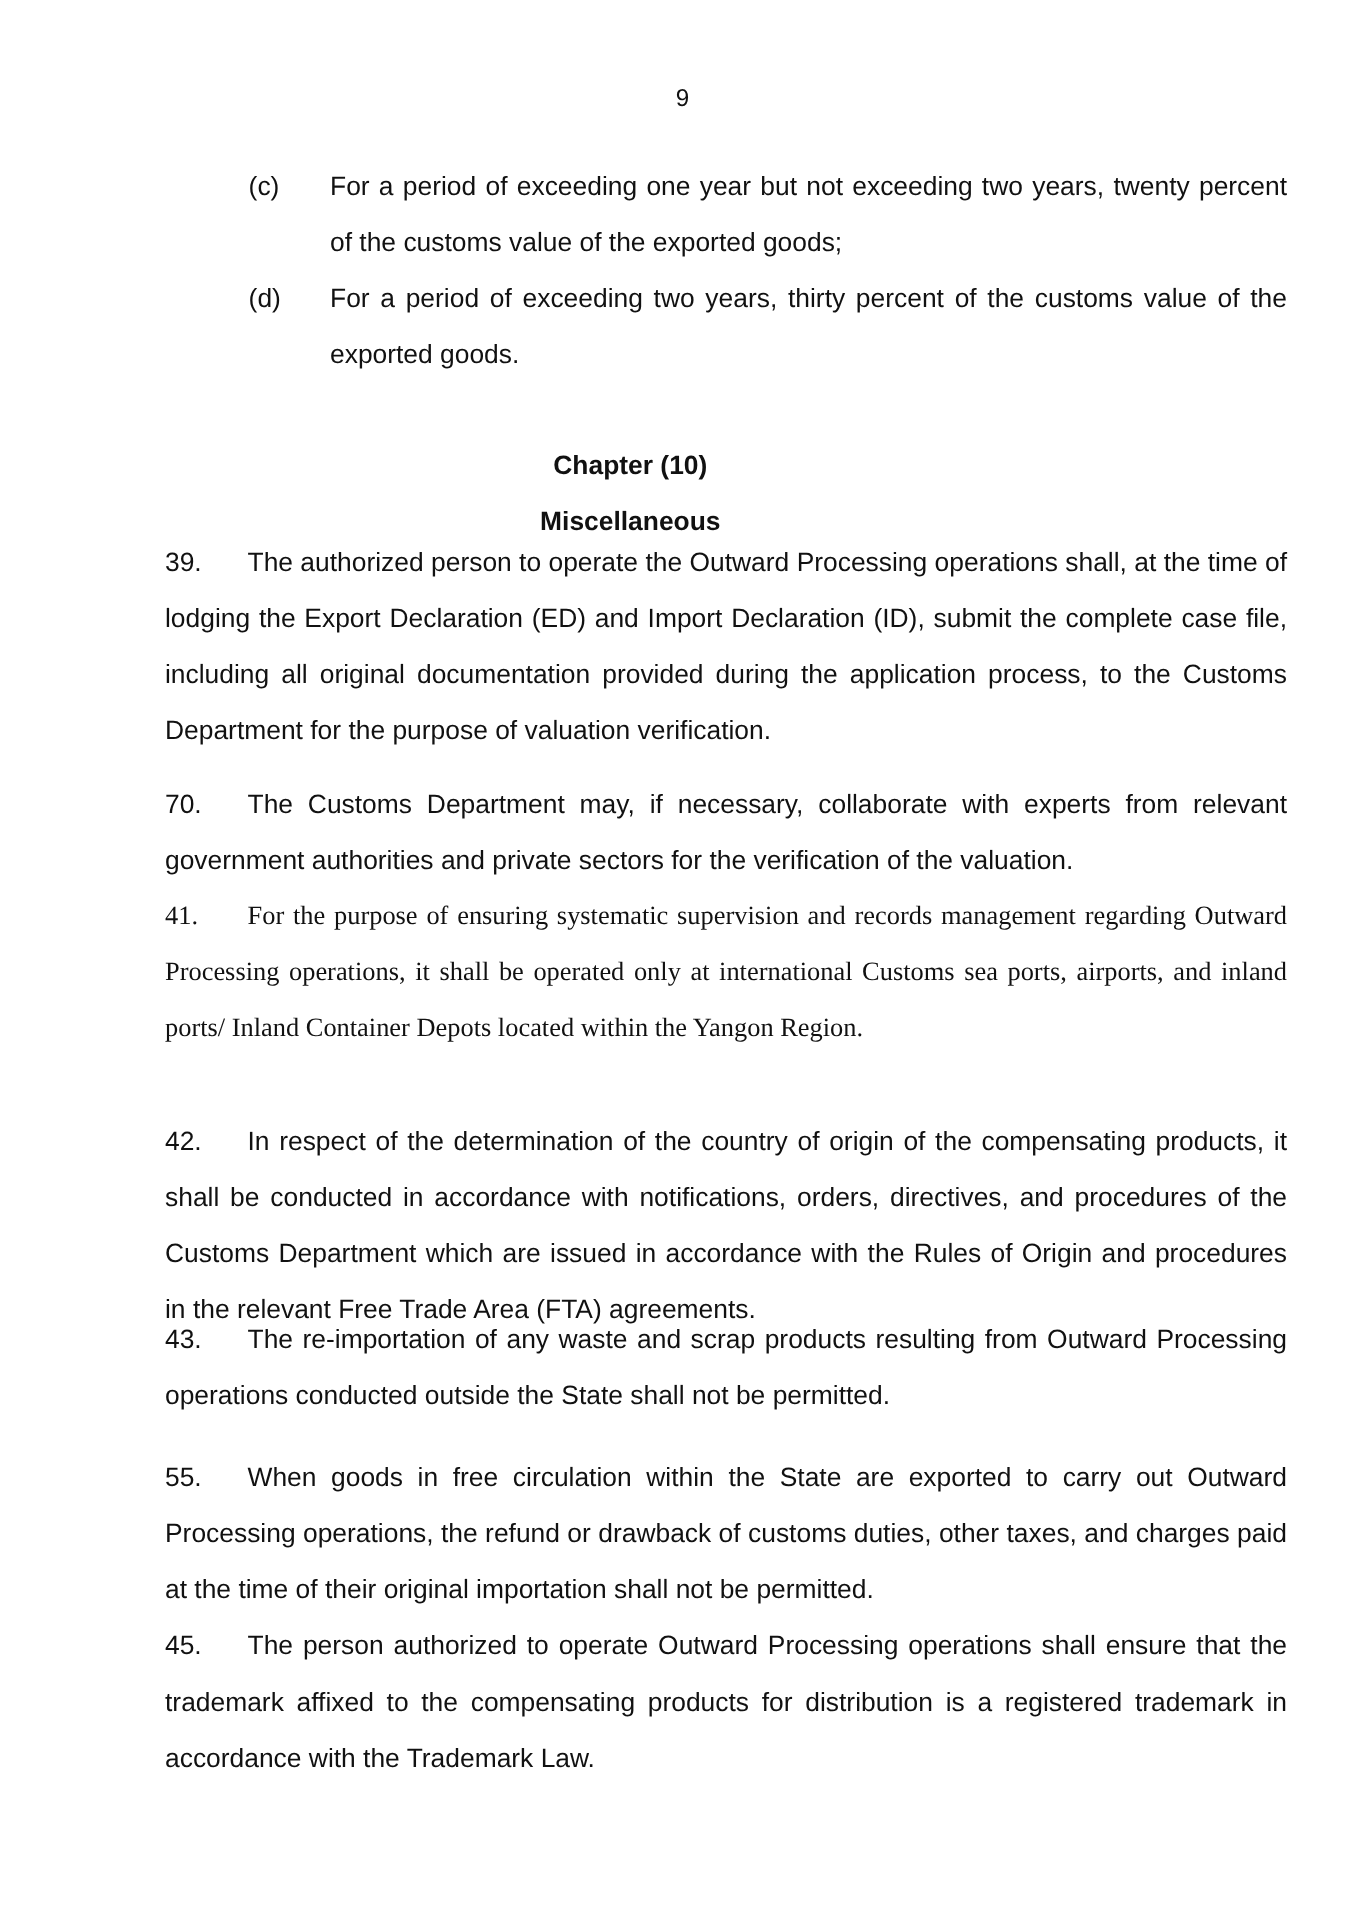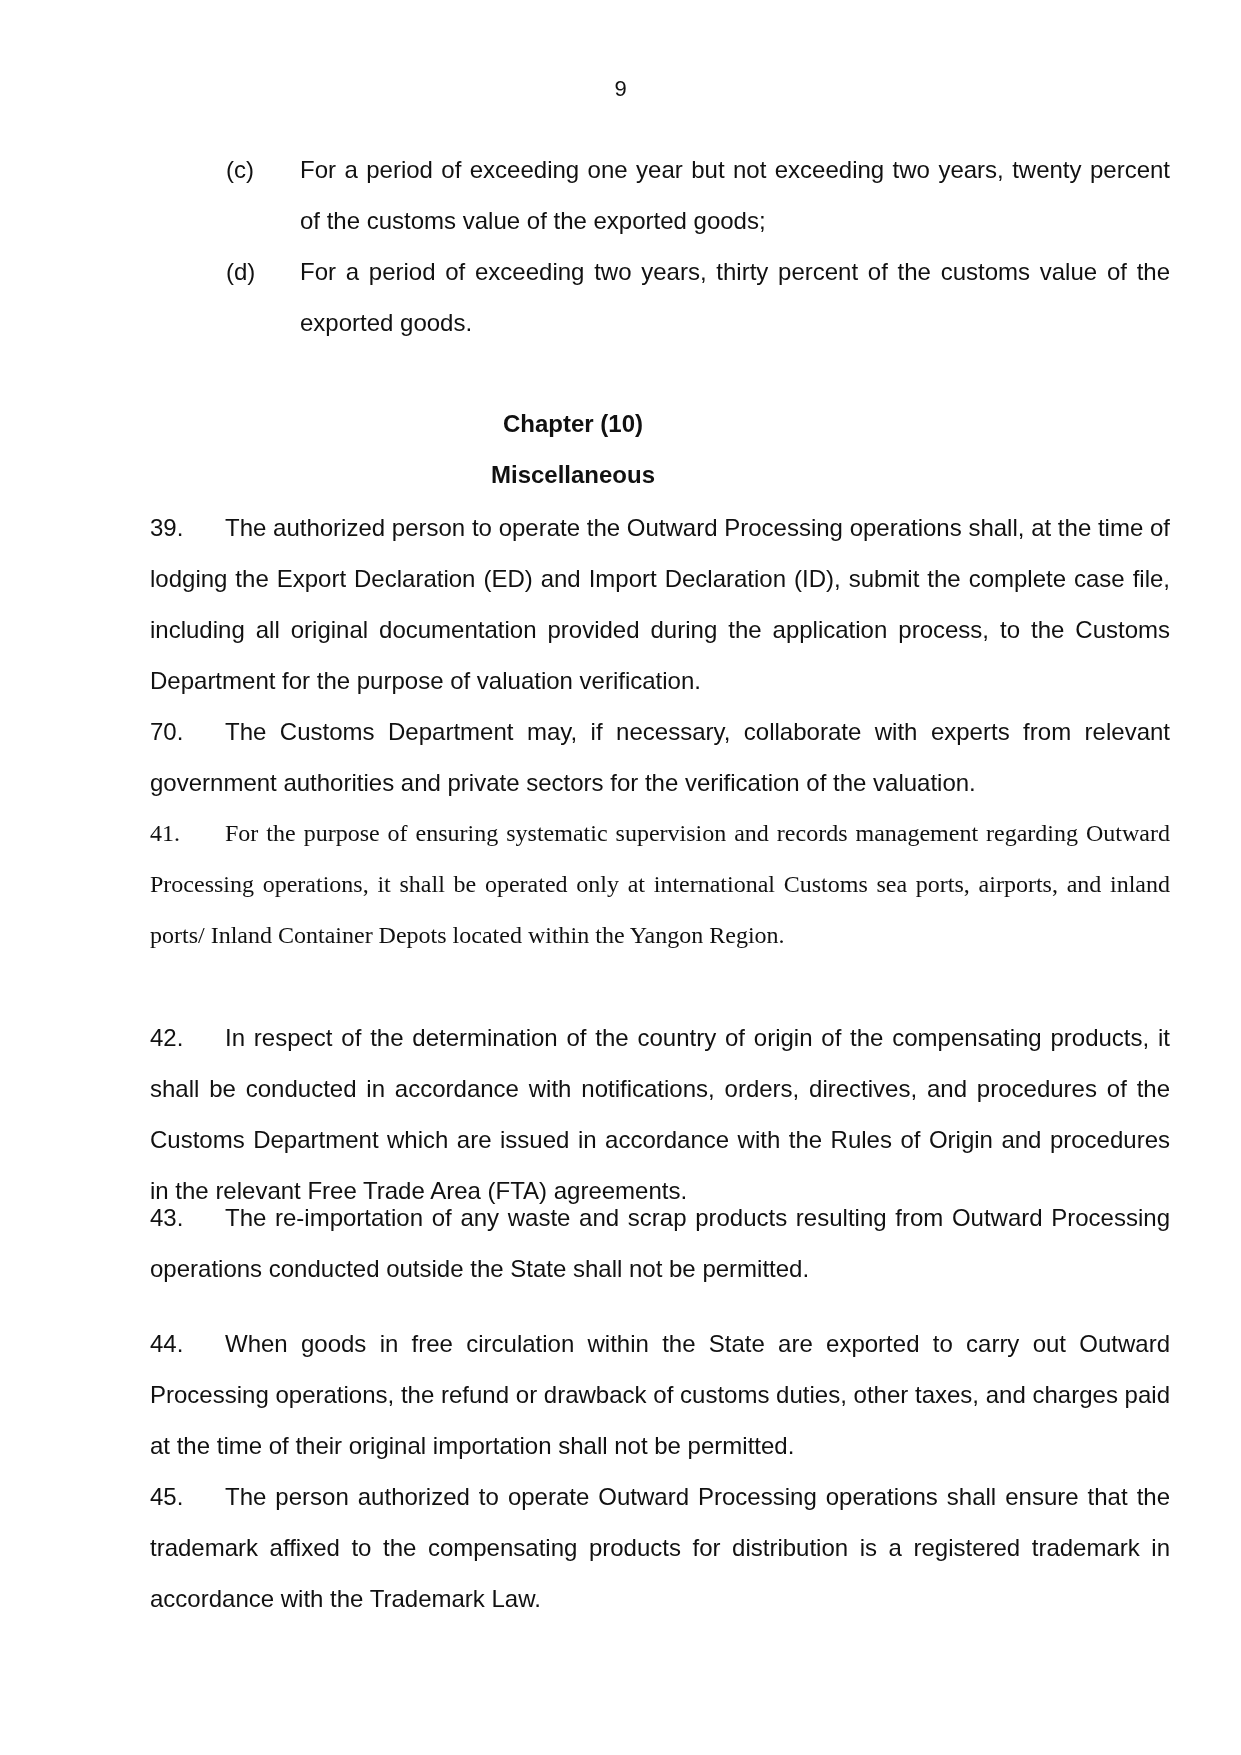--- a/index.html
+++ b/index.html
@@ -26,33 +26,33 @@
   <span>For a period of exceeding one year but not exceeding two years, twenty percent of the customs value of the exported goods;</span>
 </div>
 <div class="item" style="top:246px;">
   <span class="item-label">(d)</span>
   <span>For a period of exceeding two years, thirty percent of the customs value of the exported goods.</span>
 </div>
 
 <div class="heading" style="top:410px;">Chapter (10)</div>
 <div class="heading" style="top:461px;">Miscellaneous</div>
 
-<div class="para" style="top:502px;">
+<div class="para" style="top:486px;">
   <span class="para-num">39.</span><span>The authorized person to operate the Outward Processing operations shall, at the time of lodging the Export Declaration (ED) and Import Declaration (ID), submit the complete case file, including all original documentation provided during the application process, to the Customs Department for the purpose of valuation verification.</span>
 </div>
 <div class="para" style="top:706px;">
   <span class="para-num">70.</span><span>The Customs Department may, if necessary, collaborate with experts from relevant government authorities and private sectors for the verification of the valuation.</span>
 </div>
 <div class="para" style="top:808px;font-family:Liberation Serif, serif;">
   <span class="para-num">41.</span><span>For the purpose of ensuring systematic supervision and records management regarding Outward Processing operations, it shall be operated only at international Customs sea ports, airports, and inland ports/ Inland Container Depots located within the Yangon Region.</span>
 </div>
 <div class="para" style="top:1012px;">
   <span class="para-num">42.</span><span>In respect of the determination of the country of origin of the compensating products, it shall be conducted in accordance with notifications, orders, directives, and procedures of the Customs Department which are issued in accordance with the Rules of Origin and procedures in the relevant Free Trade Area (FTA) agreements.</span>
 </div>
 <div class="para" style="top:1192px;">
   <span class="para-num">43.</span><span>The re-importation of any waste and scrap products resulting from Outward Processing operations conducted outside the State shall not be permitted.</span>
 </div>
 <div class="para" style="top:1318px;">
-  <span class="para-num">44.</span><span>When goods in free circulation within the State are exported to carry out Outward Processing operations, the refund or drawback of customs duties, other taxes, and charges paid at the time of their original importation shall not be permitted.</span>
+  <span class="para-num">55.</span><span>When goods in free circulation within the State are exported to carry out Outward Processing operations, the refund or drawback of customs duties, other taxes, and charges paid at the time of their original importation shall not be permitted.</span>
 </div>
 <div class="para" style="top:1471px;">
   <span class="para-num">45.</span><span>The person authorized to operate Outward Processing operations shall ensure that the trademark affixed to the compensating products for distribution is a registered trademark in accordance with the Trademark Law.</span>
 </div>
 
 </body></html>

